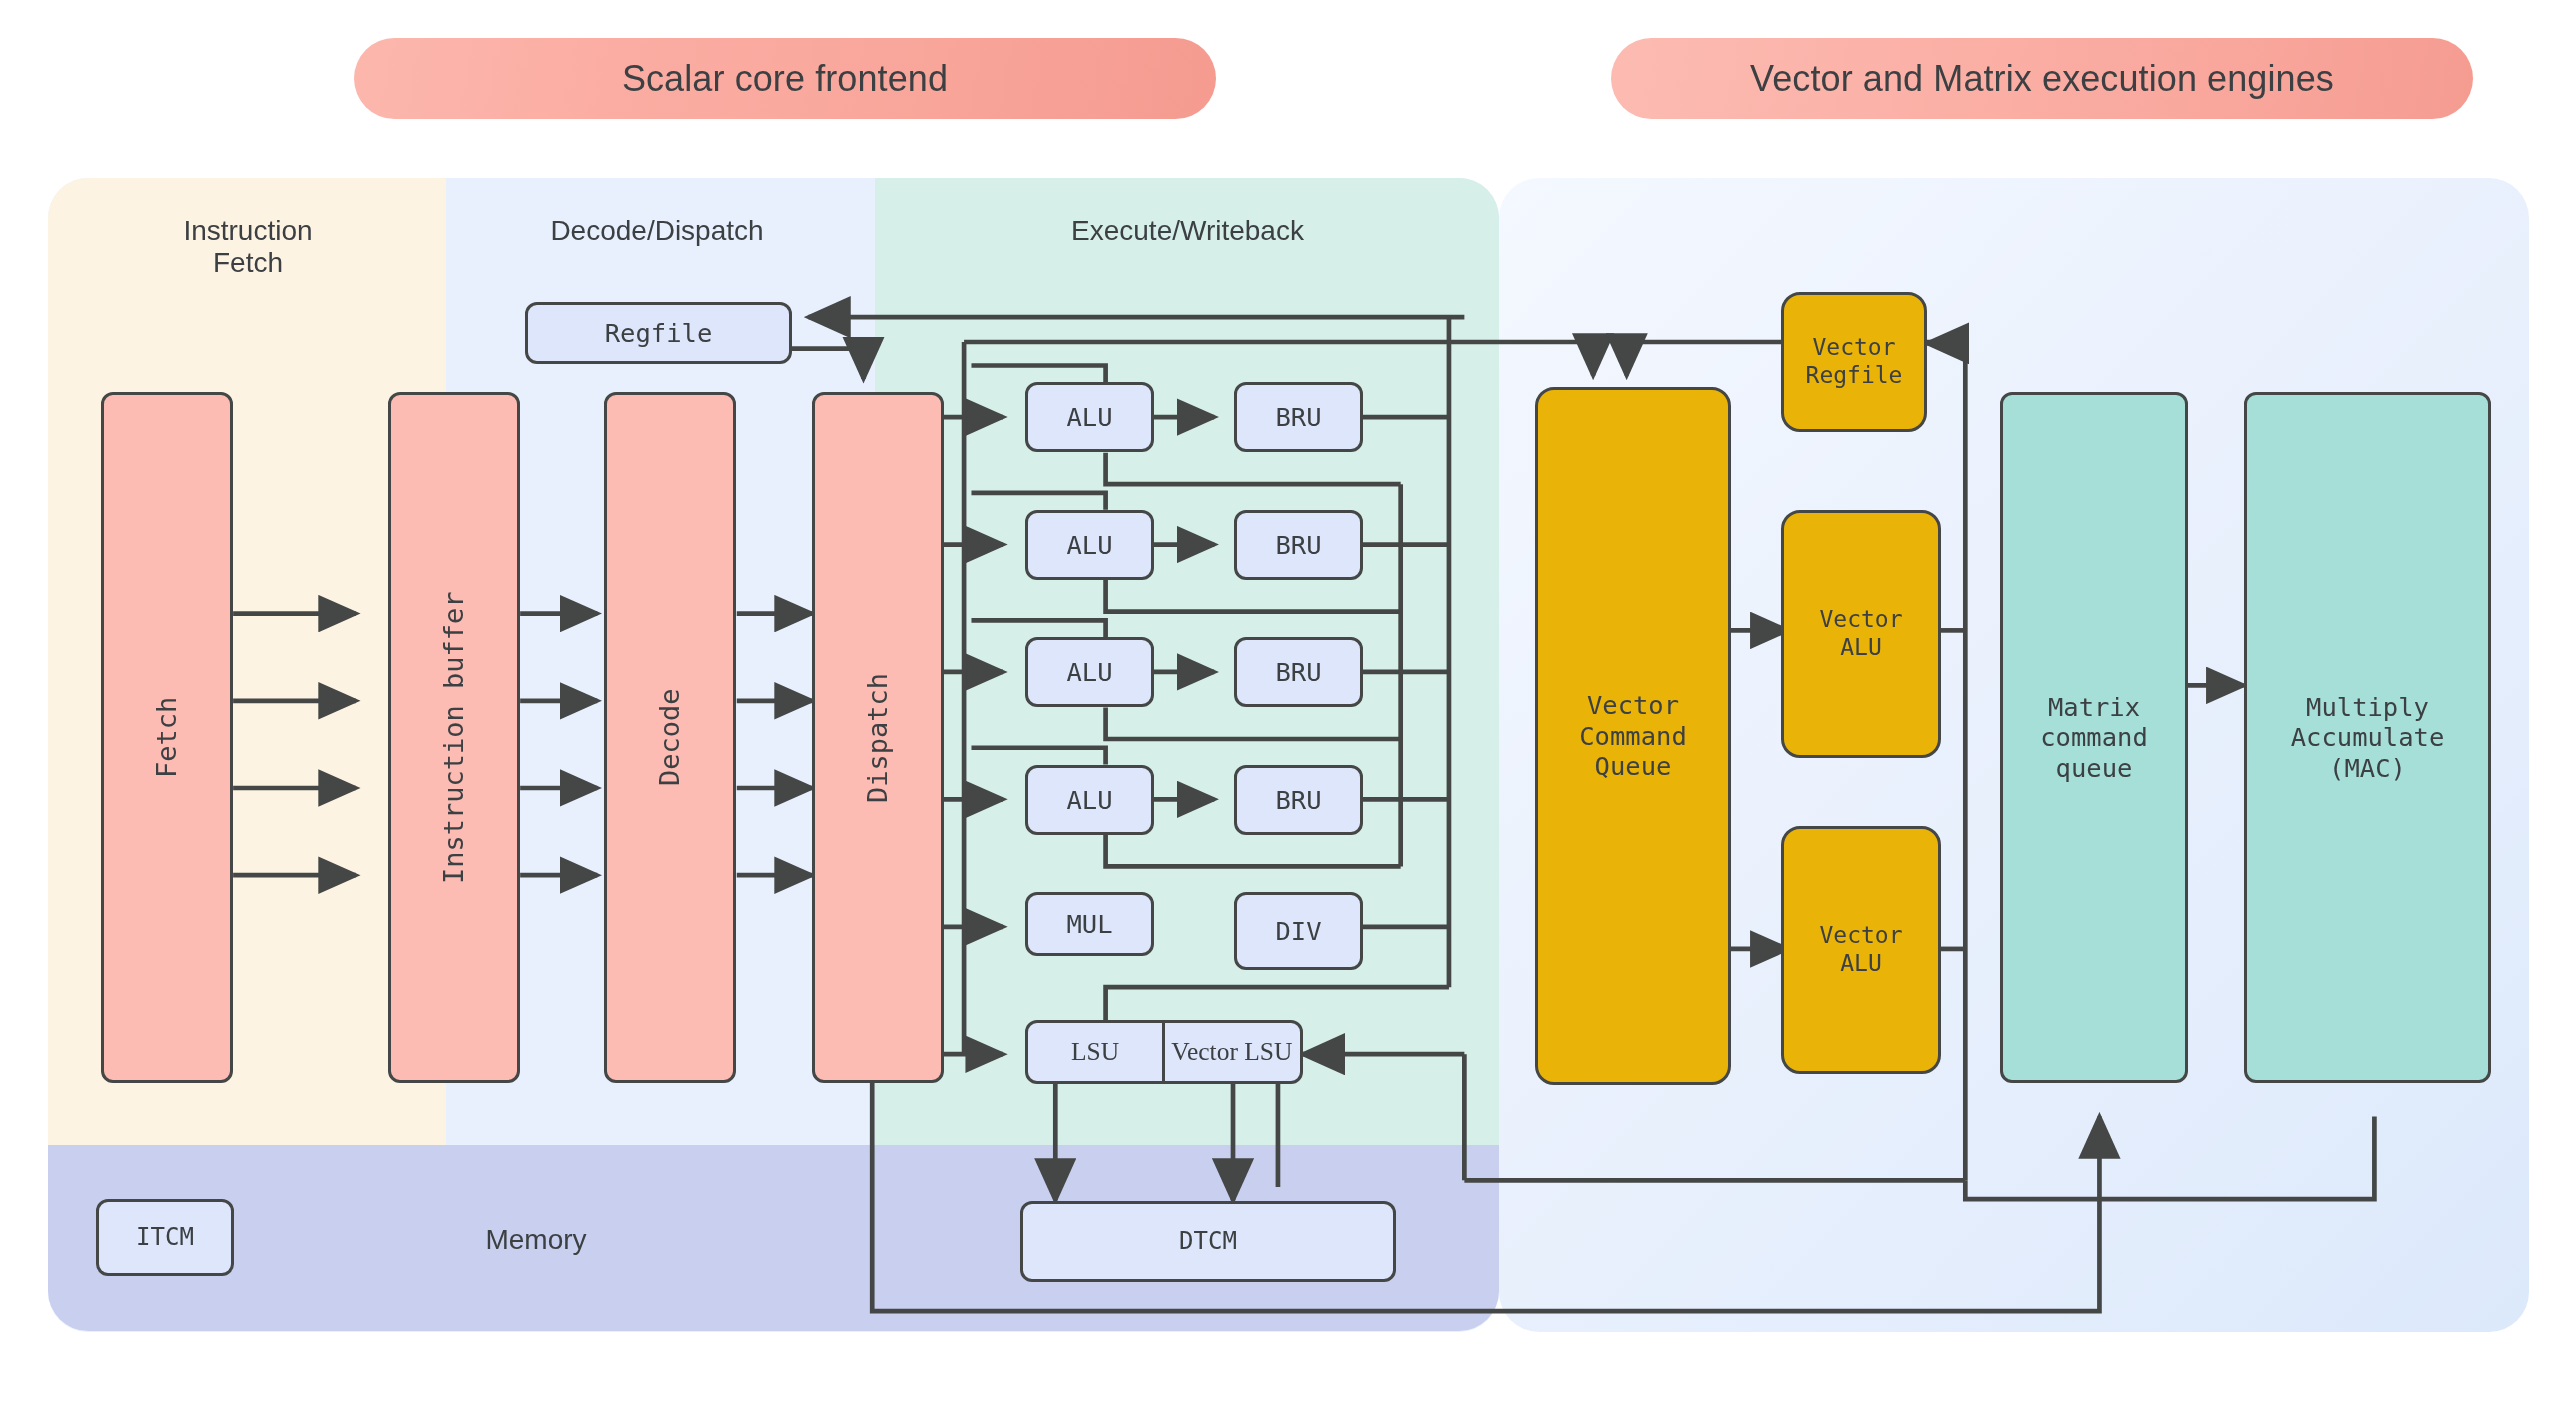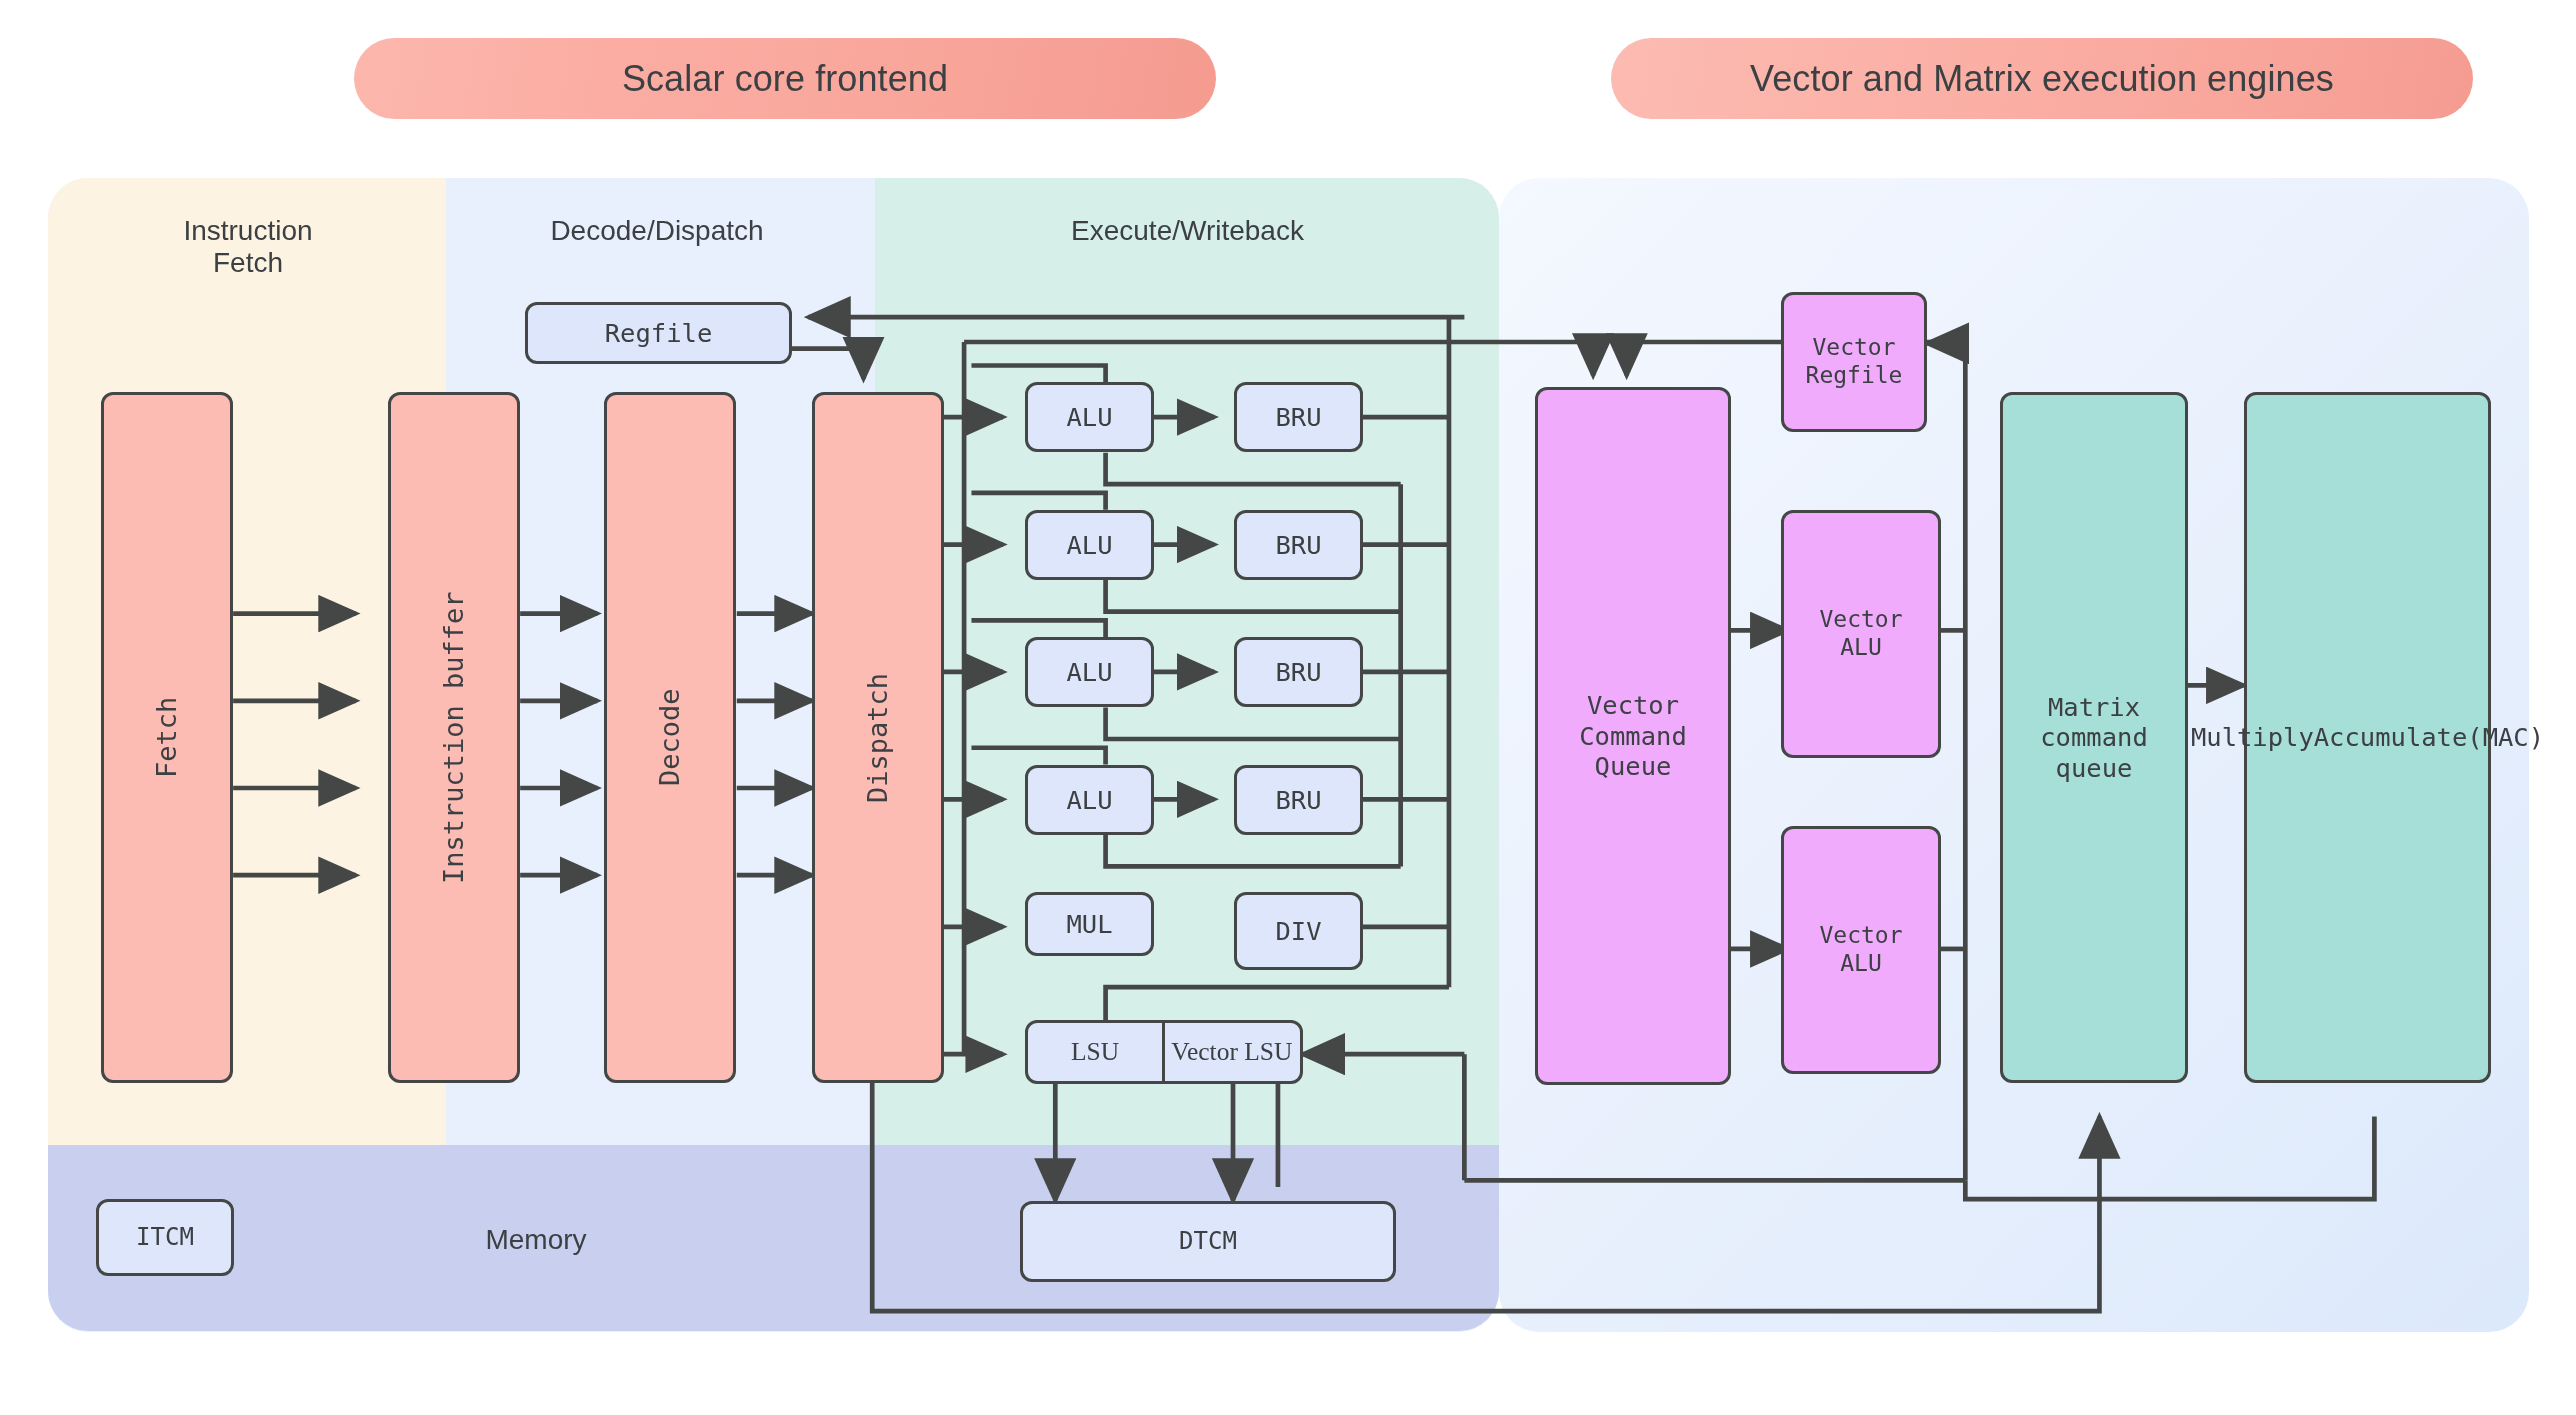--- a/index.html
+++ b/index.html
@@ -34,21 +34,21 @@
         line-height:1.15;}
 
   
   .blk{position:absolute;border:3.4px solid #444746;border-radius:12px;
        display:flex;align-items:center;justify-content:center;text-align:center;
        color:#3c4043;font-family:"DejaVu Sans Mono", monospace;box-sizing:border-box;
        line-height:1.2;}
   .blk.tall{writing-mode:vertical-rl;transform:rotate(180deg);}
   .pink{background:#fcbcb4;}
   .lblue{background:#dde6fb;}
-  .periwinkle{background:#f0abfc;}
+  .periwinkle{background:#eab308;border-radius:19px;}
   .teal{background:#a5dfd8;}
 
   
   .split{position:absolute;border:3.4px solid #444746;border-radius:12px;
          display:flex;box-sizing:border-box;overflow:hidden;background:#dde6fb;}
   .split > div{flex:0 0 auto;display:flex;align-items:center;justify-content:center;
          color:#3c4043;font-family:Liberation Serif, serif;}
   .split .divider{flex:0 0 3.4px;background:#444746;}
 
   
@@ -273,20 +273,20 @@
     <span>Vector</span>
     <span>ALU</span>
   </div>
 
   <div class="blk teal" style="left:2000px;top:392px;width:188px;height:691px;font-size:25.5px;flex-direction:column;">
     <span>Matrix</span>
     <span>command</span>
     <span>queue</span>
   </div>
 
-  <div class="blk teal" style="left:2244px;top:392px;width:247px;height:691px;font-size:25.5px;">
+  <div class="blk teal" style="left:2244px;top:392px;width:247px;height:691px;font-size:25.5px;flex-direction:column;">
     <span>Multiply</span>
     <span>Accumulate</span>
     <span>(MAC)</span>
   </div>
 
 </div>
 
 
 </body></html>

